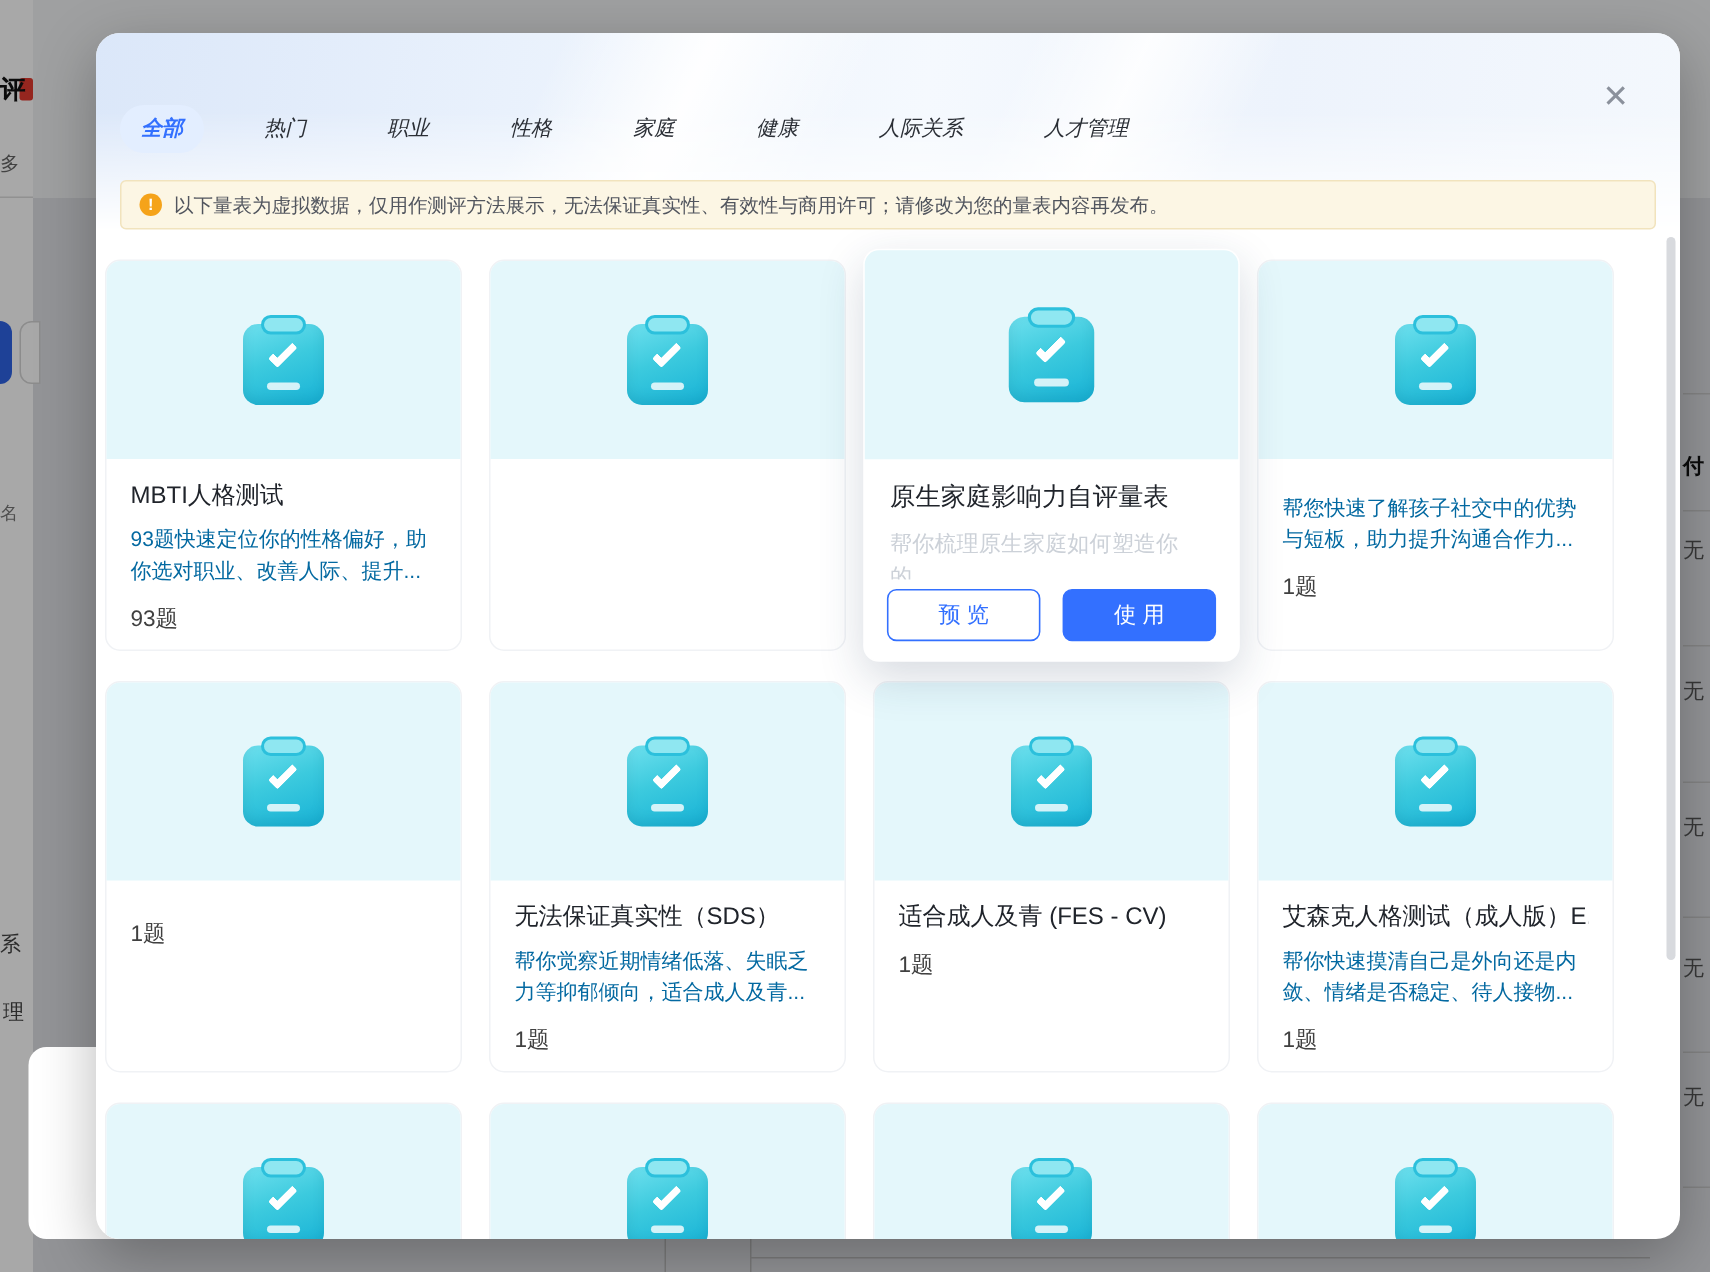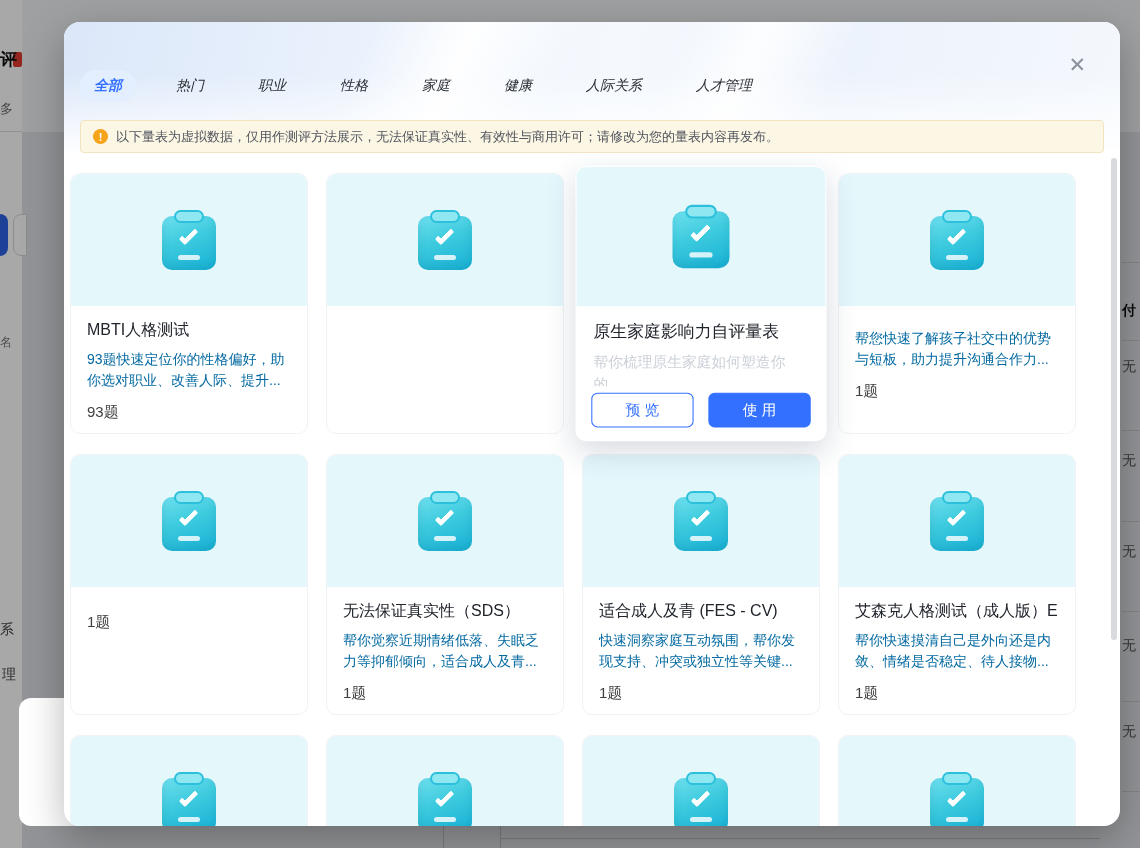--- a/index.html
+++ b/index.html
@@ -244,21 +244,20 @@
           <div class="card-icon-area">
             <div class="cb">
               <div class="cb-body"></div>
               <div class="cb-clip"></div>
               <div class="cb-check"></div>
               <div class="cb-bar"></div>
             </div>
           </div>
           <div class="card-body">
             <div class="card-title">适合成人及青 (FES - CV)</div>
-            <div class="card-desc">快速洞察家庭互动氛围，帮你发现支持、冲突或独立性等关键...</div>
             <div class="card-count">1题</div>
           </div>
         </div>
         <div class="card">
           <div class="card-icon-area">
             <div class="cb">
               <div class="cb-body"></div>
               <div class="cb-clip"></div>
               <div class="cb-check"></div>
               <div class="cb-bar"></div>

